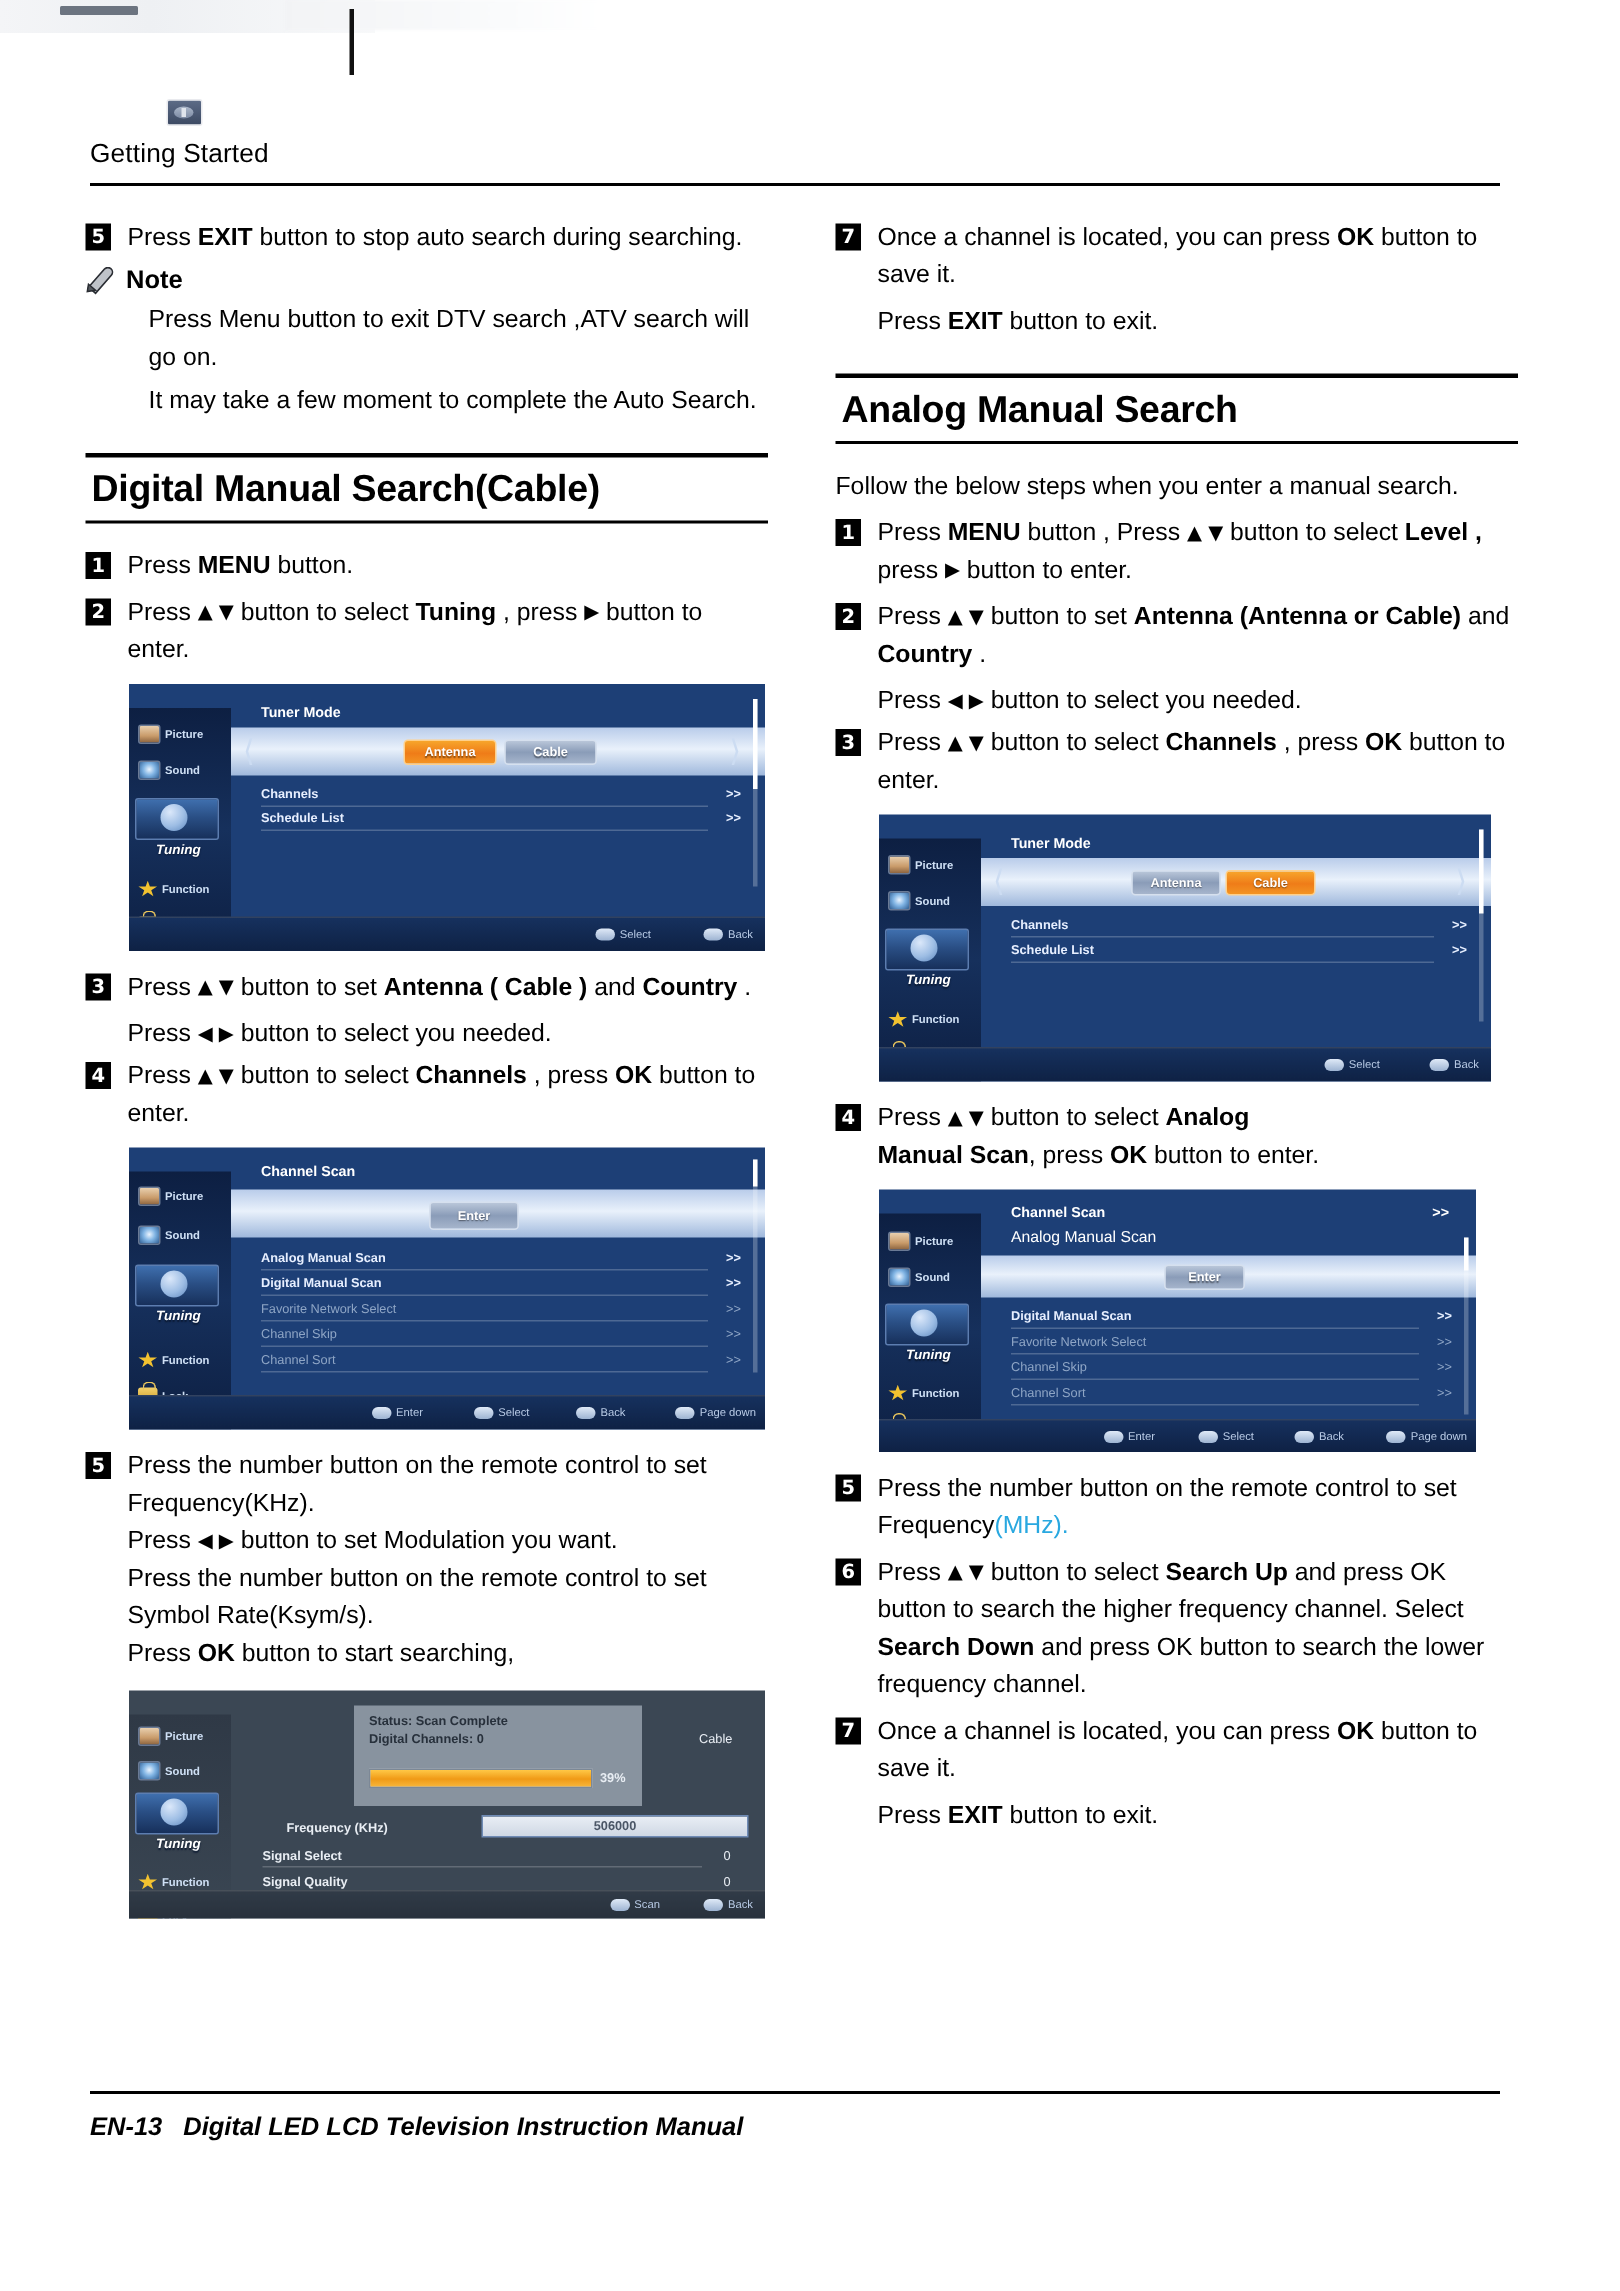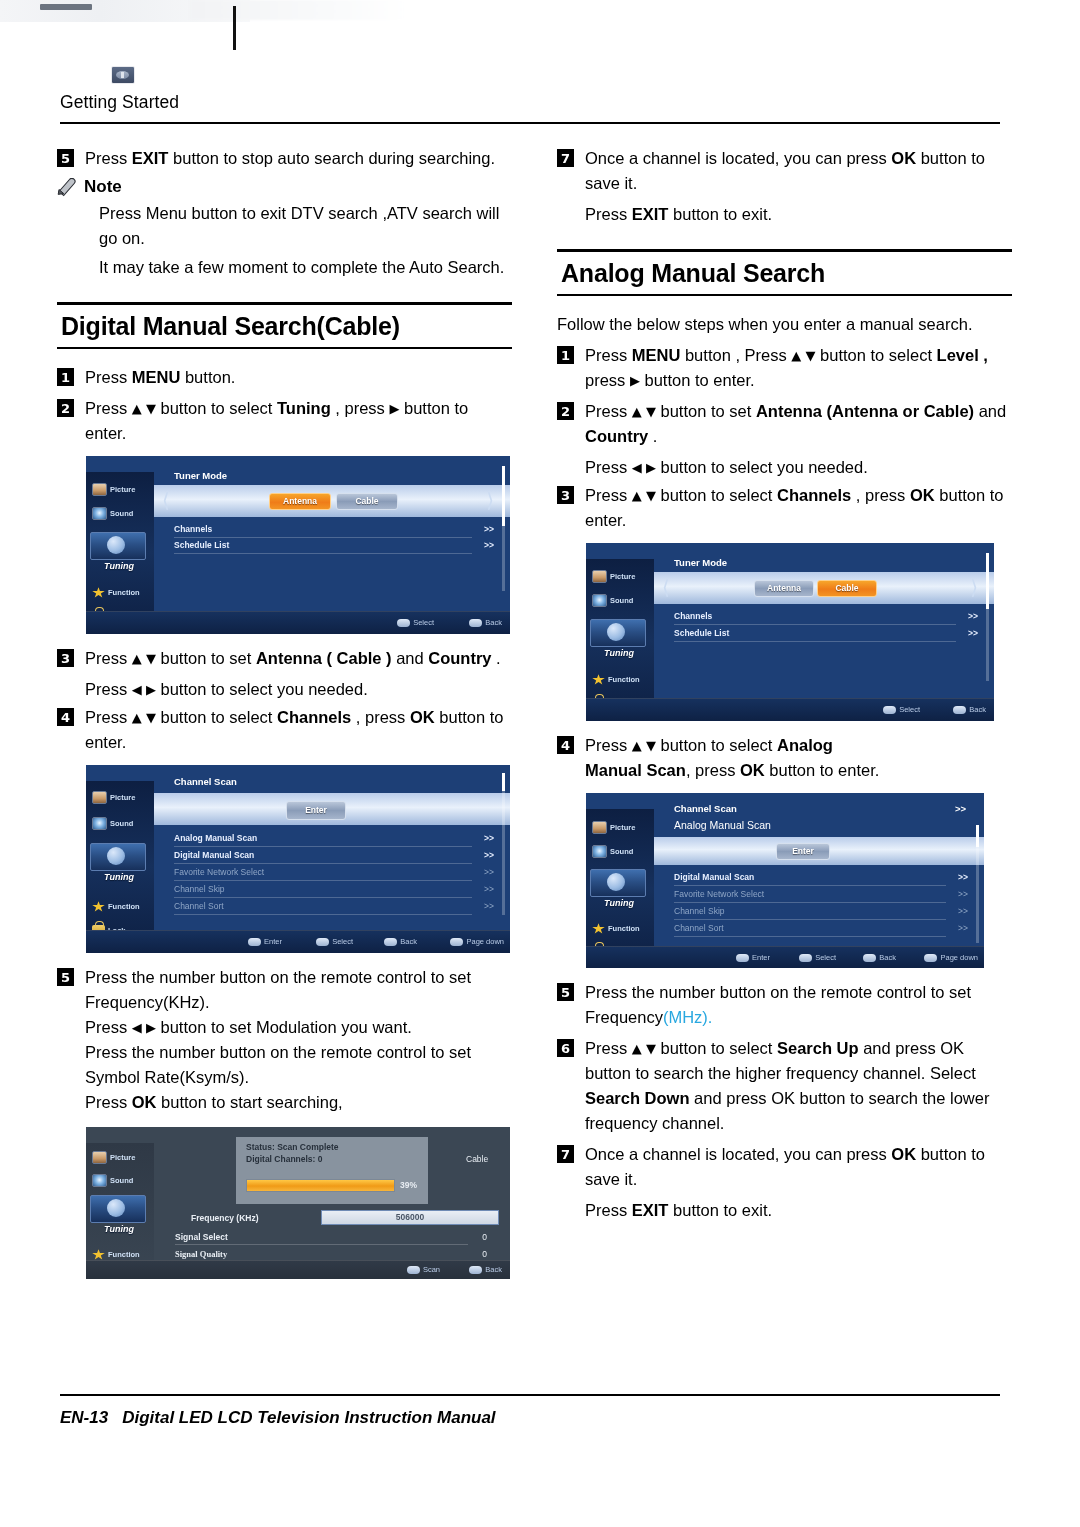--- a/index.html
+++ b/index.html
@@ -439,21 +439,21 @@
         <div class="pct" style="left:246px;top:53px;">39%</div>
         <div class="val" style="left:312px;top:27px;">Cable</div>
 
         <div class="lbl" style="left:37px;top:86px;">Frequency (KHz)</div>
         <div class="field" style="left:167px;top:83px;width:176px;height:13px;line-height:13px;">506000</div>
 
         <div class="lbl" style="left:21px;top:105px;">Signal Select</div>
         <div class="val" style="right:23px;top:105px;">0</div>
         <div class="ruleline" style="left:21px;right:42px;top:117px;"></div>
 
-        <div class="lbl" style="left:21px;top:122px;font-family:Liberation Serif, serif;">Signal Quality</div>
+        <div class="lbl" style="left:21px;top:122px;">Signal Quality</div>
         <div class="val" style="right:23px;top:122px;">0</div>
         <div class="ruleline" style="left:21px;right:42px;top:134px;"></div>
       </div>
       <div class="botbar" style="height:18px;background:linear-gradient(180deg,#303a47 0%,#28313c 100%);">
         <div class="bkey" style="right:70px;top:4px;">
           <span class="kb"></span>
             <span>Scan</span>
         </div>
         <div class="bkey" style="right:8px;top:4px;">
           <span class="kb"></span>

